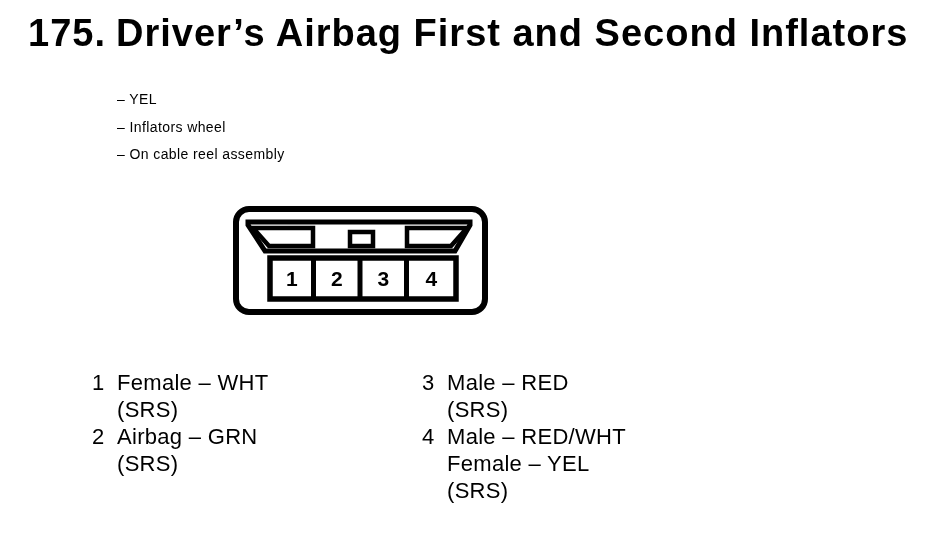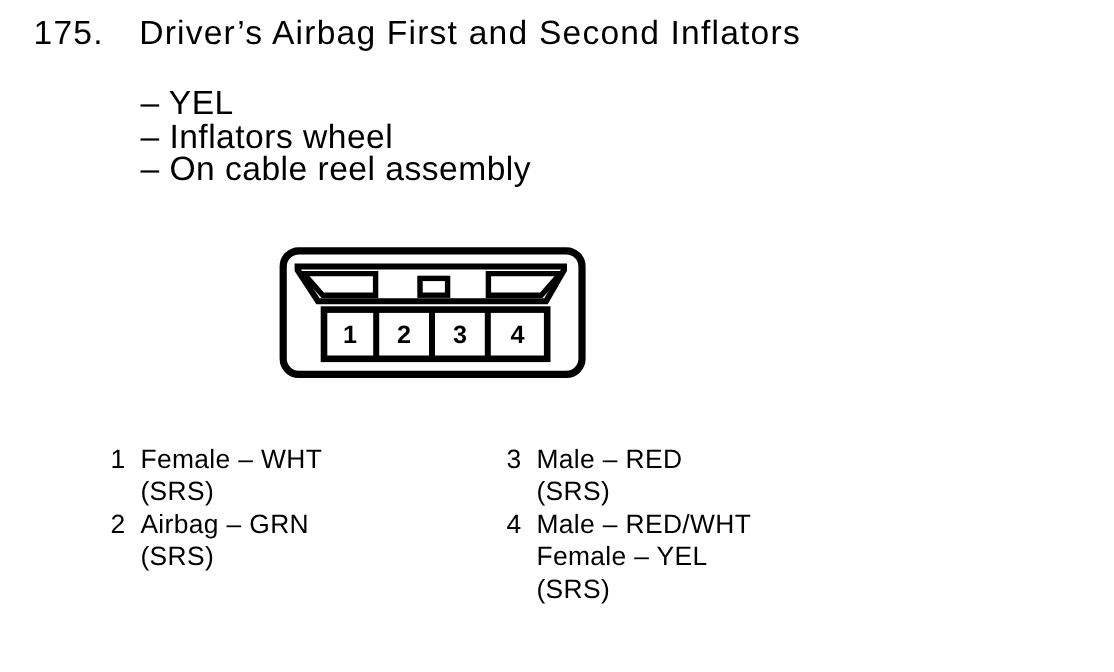--- a/index.html
+++ b/index.html
@@ -13,36 +13,36 @@
     height: 560px;
     font-family: "Liberation Sans", sans-serif;
     color: #000000;
     overflow: hidden;
   }
   .title-row {
     position: absolute;
     left: 28px;
     top: 14px;
     display: flex;
-    font-size: 28px;
-    font-weight: normal;
+    font-size: 38px;
+    font-weight: bold;
     line-height: 1;
     letter-spacing: 1px;
     white-space: nowrap;
     align-items: flex-end;
   }
   .title-num {
     flex: none;
     width: 88px;
   }
   .attr-list {
     position: absolute;
     left: 117px;
-    top: 72px;
-    font-size: 28px;
+    top: 86px;
+    font-size: 14px;
     line-height: 27.5px;
     letter-spacing: 0.4px;
     white-space: nowrap;
   }
   .connector-wrap {
     position: absolute;
     left: 225px;
     top: 198px;
     width: 270px;
     height: 122px;

